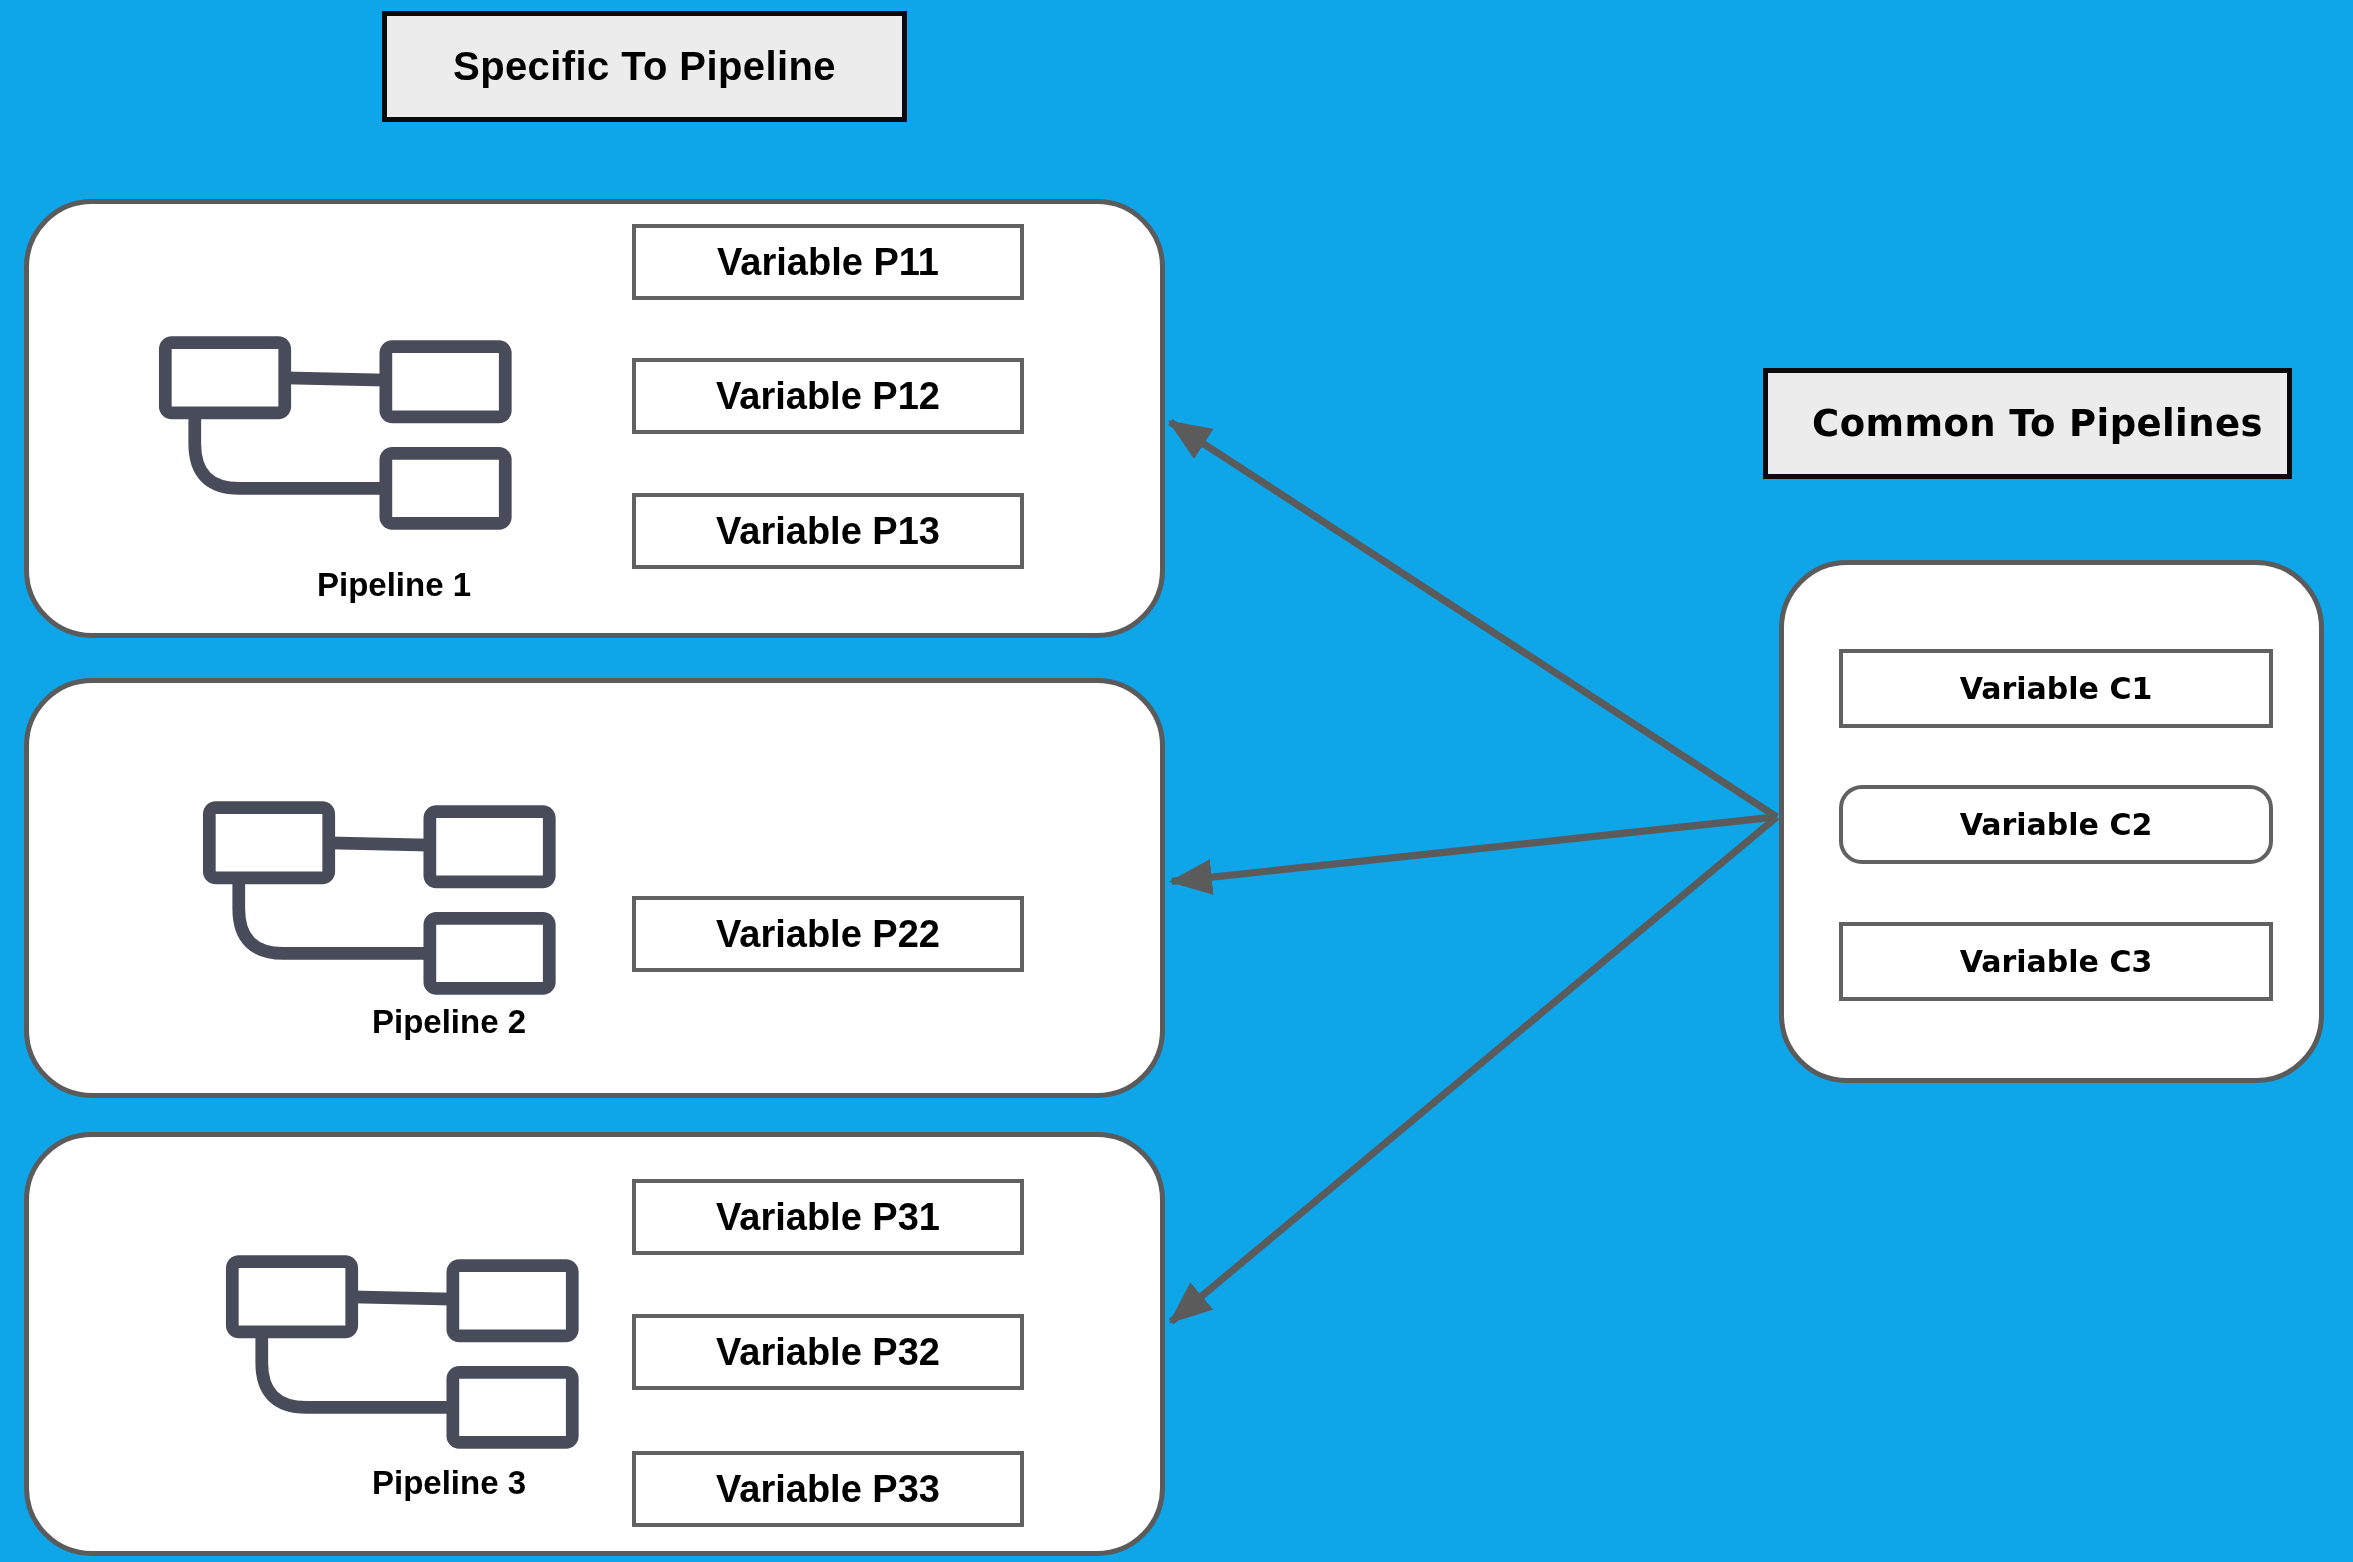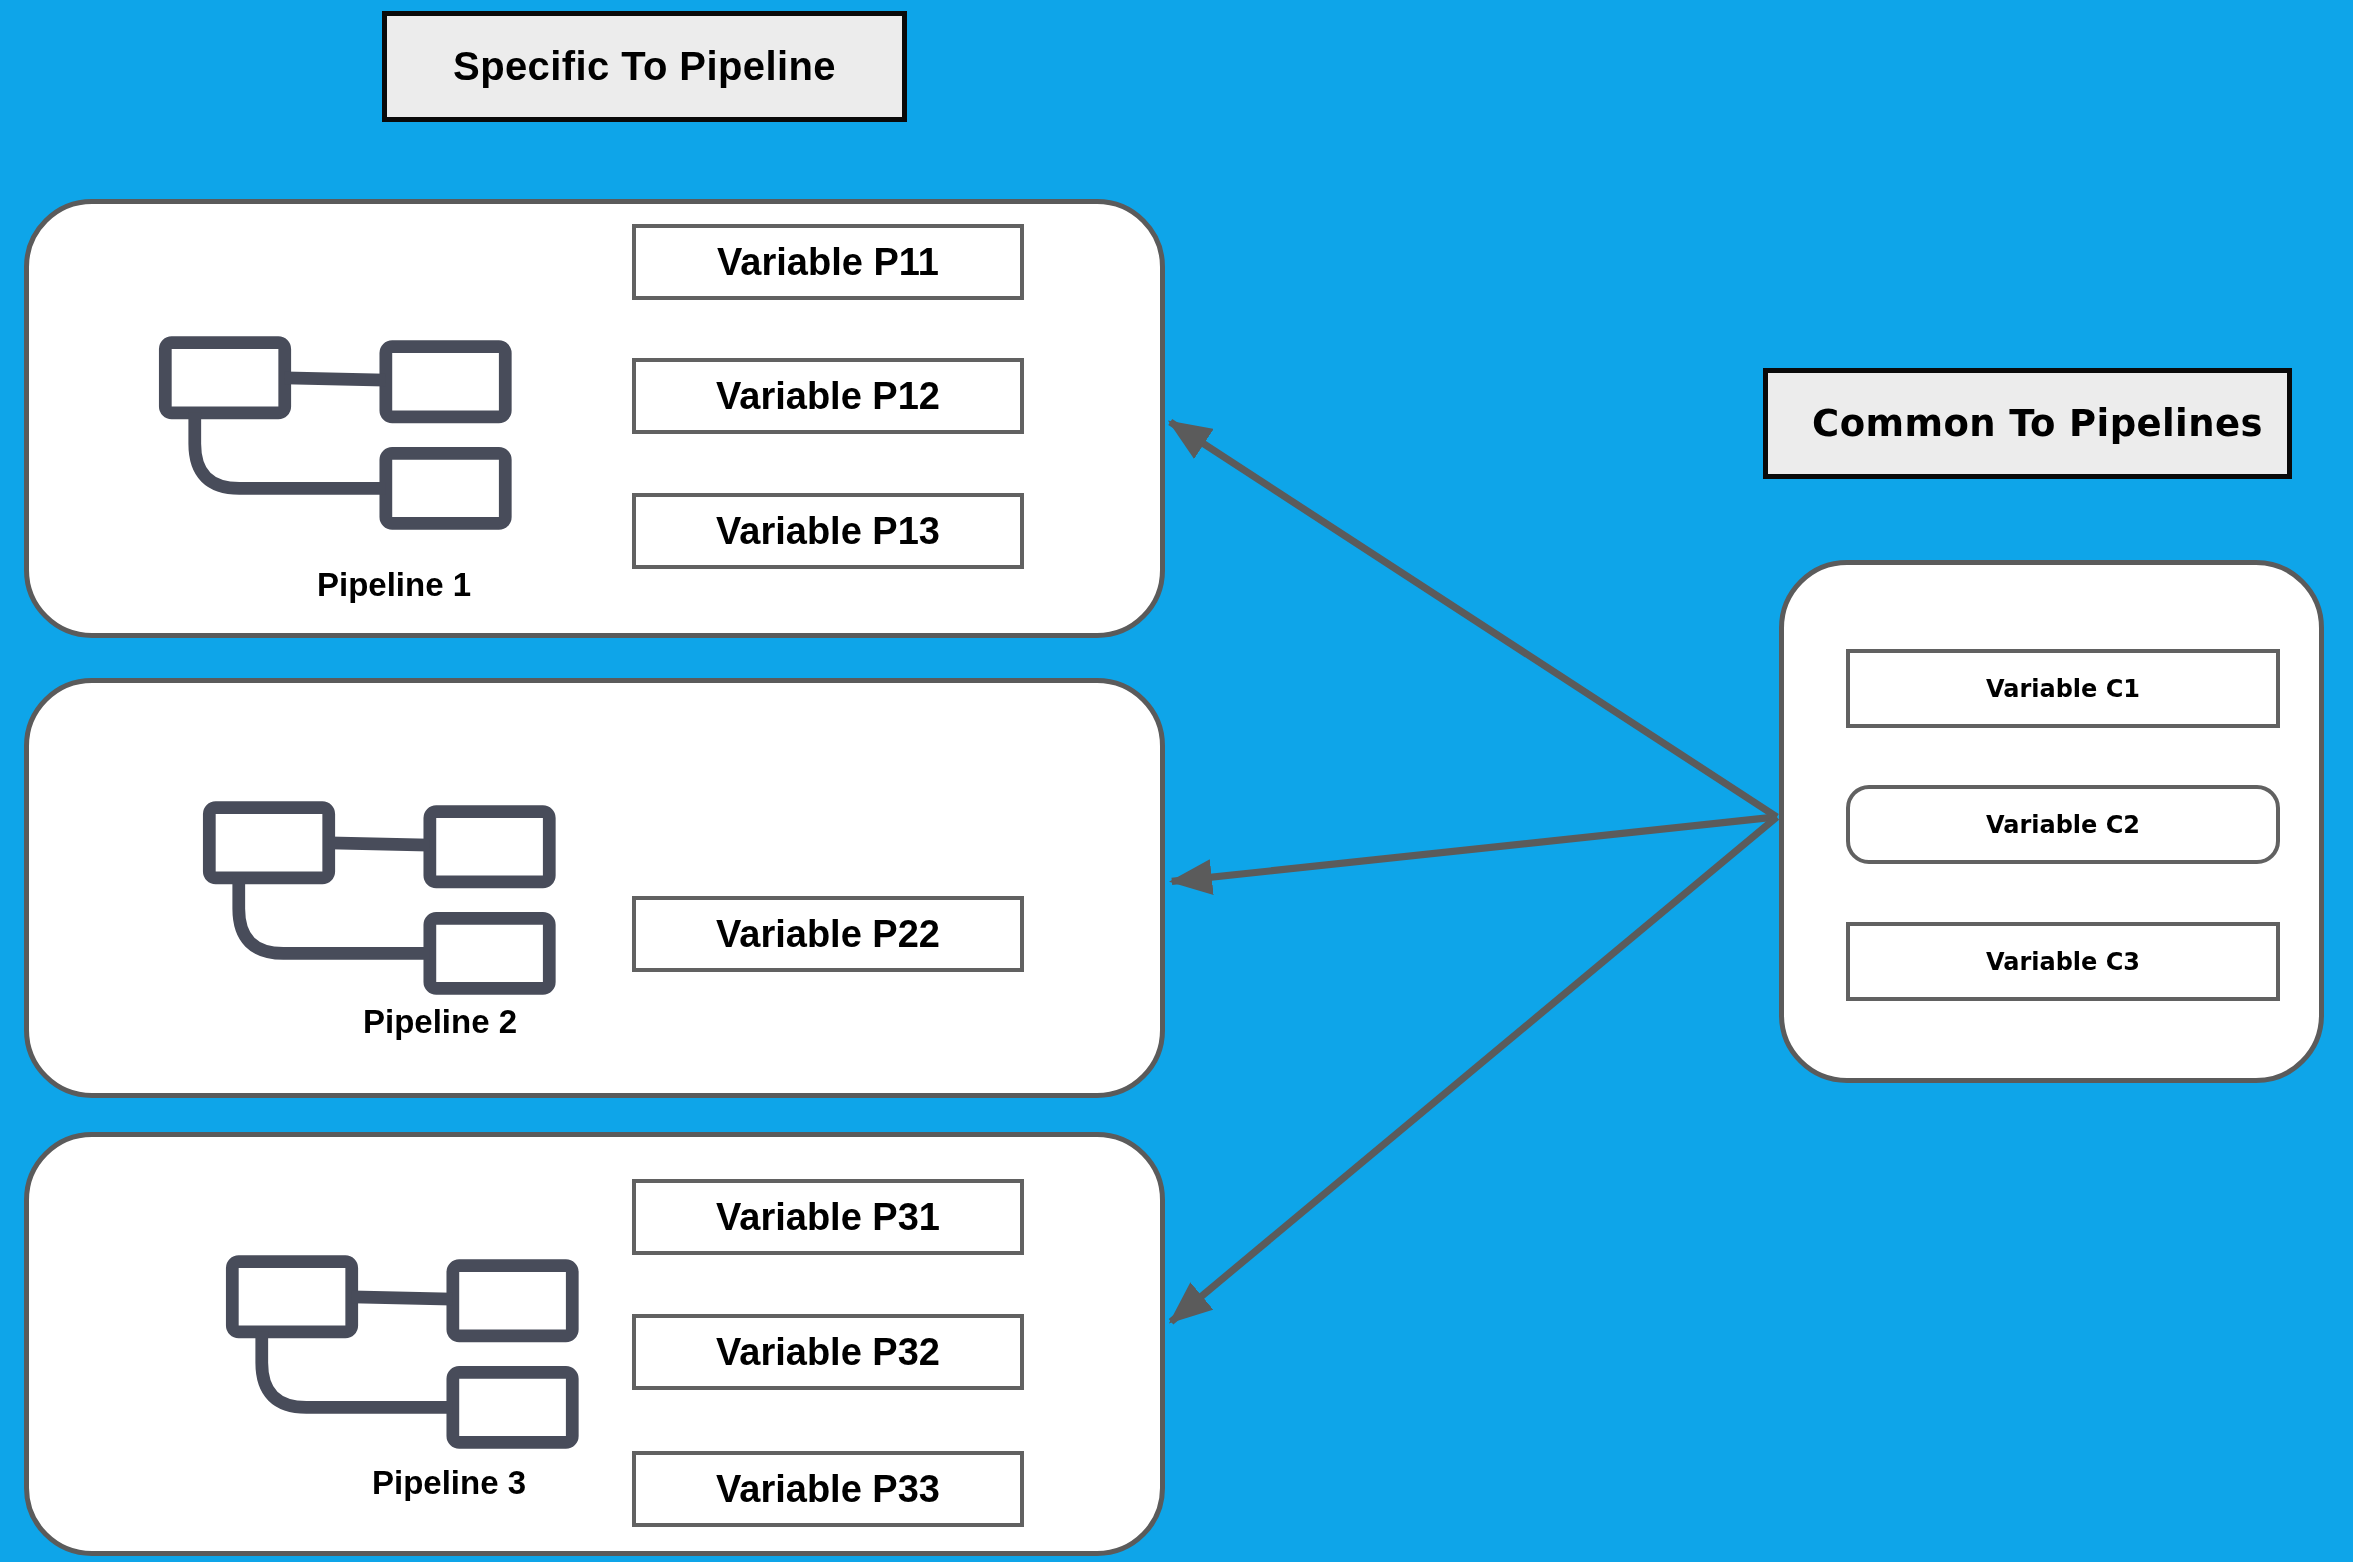--- a/index.html
+++ b/index.html
@@ -27,23 +27,22 @@
   #pipeline-3 { left:24px; top:1132px; width:1141px; height:424px; }
   #common-group { left:1779px; top:560px; width:545px; height:523px; }
   
   .vbox {
     position:absolute; box-sizing:border-box; background:#ffffff;
     width:392px; height:76px; border:4.8px solid #616161;
     display:flex; align-items:center; justify-content:center;
     font-weight:bold; font-size:38px; white-space:nowrap;
   }
   .cbox {
-    width:434px; height:79px; font-size:24px;
+    width:434px; height:79px; font-size:30px;
     font-family:"DejaVu Sans", sans-serif;
-    margin-left:7px;
   }
   
   .plabel {
     position:absolute; width:350px; text-align:center;
     font-weight:bold; font-size:33px; line-height:48px; white-space:nowrap;
   }
   
   .picon { position:absolute; }
   
   .arrows {
@@ -78,21 +77,21 @@
   <div class="group" id="pipeline-2">
     <svg class="picon" style="left:162px; top:108px;" width="414" height="215" viewBox="0 0 520 270">
       <g fill="none" stroke="#484c5a" stroke-width="16">
         <rect x="23" y="21" width="150" height="88" rx="8"></rect>
         <rect x="300" y="26" width="150" height="88" rx="8"></rect>
         <rect x="300" y="160" width="150" height="88" rx="8"></rect>
         <path d="M173,65 L300,68"></path>
         <path d="M60,109 L60,148 Q60,204 116,204 L300,204"></path>
       </g>
     </svg>
-    <div class="plabel" style="left:236px; top:315px;">Pipeline 2</div>
+    <div class="plabel" style="left:245px; top:315px;">Pipeline 2</div>
     <div class="vbox" style="left:603px; top:213px;">Variable P22</div>
   </div>
 
   <div class="group" id="pipeline-3">
     <svg class="picon" style="left:185px; top:108px;" width="414" height="215" viewBox="0 0 520 270">
       <g fill="none" stroke="#484c5a" stroke-width="16">
         <rect x="23" y="21" width="150" height="88" rx="8"></rect>
         <rect x="300" y="26" width="150" height="88" rx="8"></rect>
         <rect x="300" y="160" width="150" height="88" rx="8"></rect>
         <path d="M173,65 L300,68"></path>

